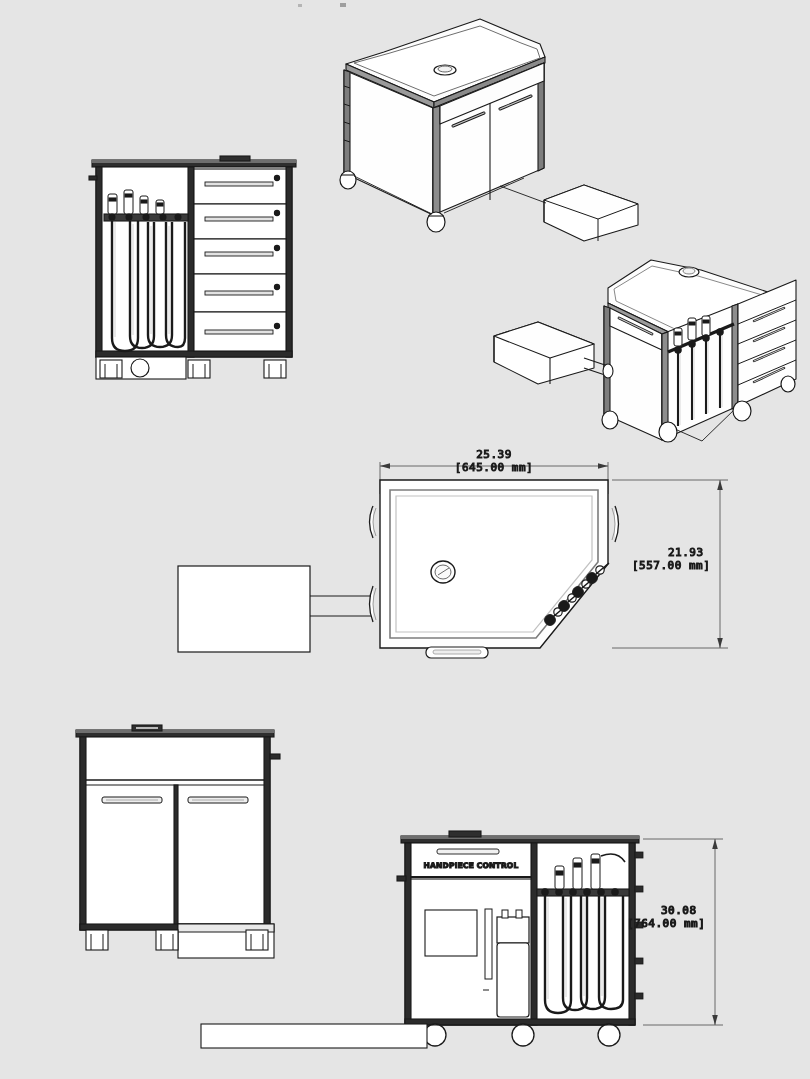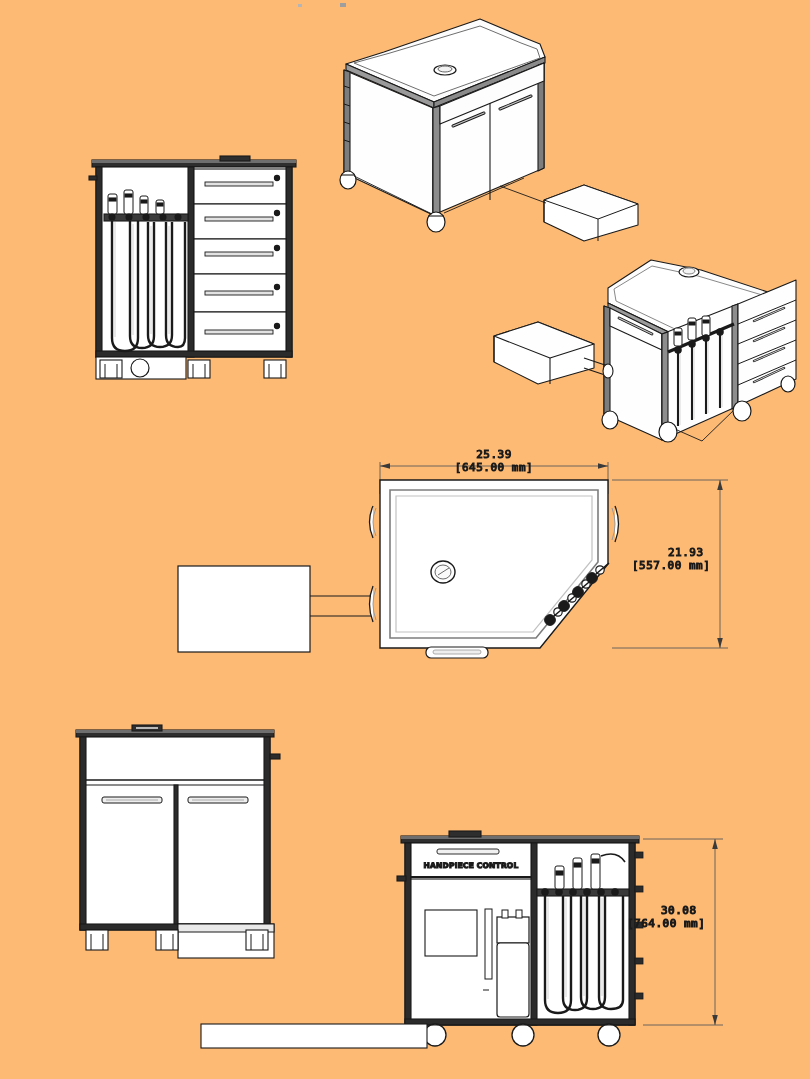--- a/index.html
+++ b/index.html
@@ -1,18 +1,18 @@
 <!DOCTYPE html>
 <html><head>
 <meta charset="utf-8">
 <style>
   html,body{margin:0;padding:0;background:#ffffff;}
   body{width:810px;height:1079px;position:relative;overflow:hidden;
        font-family:"DejaVu Sans Mono", monospace;color:#1a1a1a;}
-  .sheet{position:absolute;inset:0;background:#fdba74;}
+  .sheet{position:absolute;inset:0;background:#e5e5e5;}
   .view{position:absolute;}
   svg{display:block;overflow:visible;}
   .dimtxt{font-family:"DejaVu Sans Mono", monospace;font-size:11px;
           letter-spacing:.5px;fill:#2b2b2b;white-space:pre;}
   .lbltxt{font-family:"DejaVu Sans", sans-serif;font-weight:bold;
           font-size:7.5px;letter-spacing:.2px;fill:#111;}
 </style>
 </head>
 <body>
 

